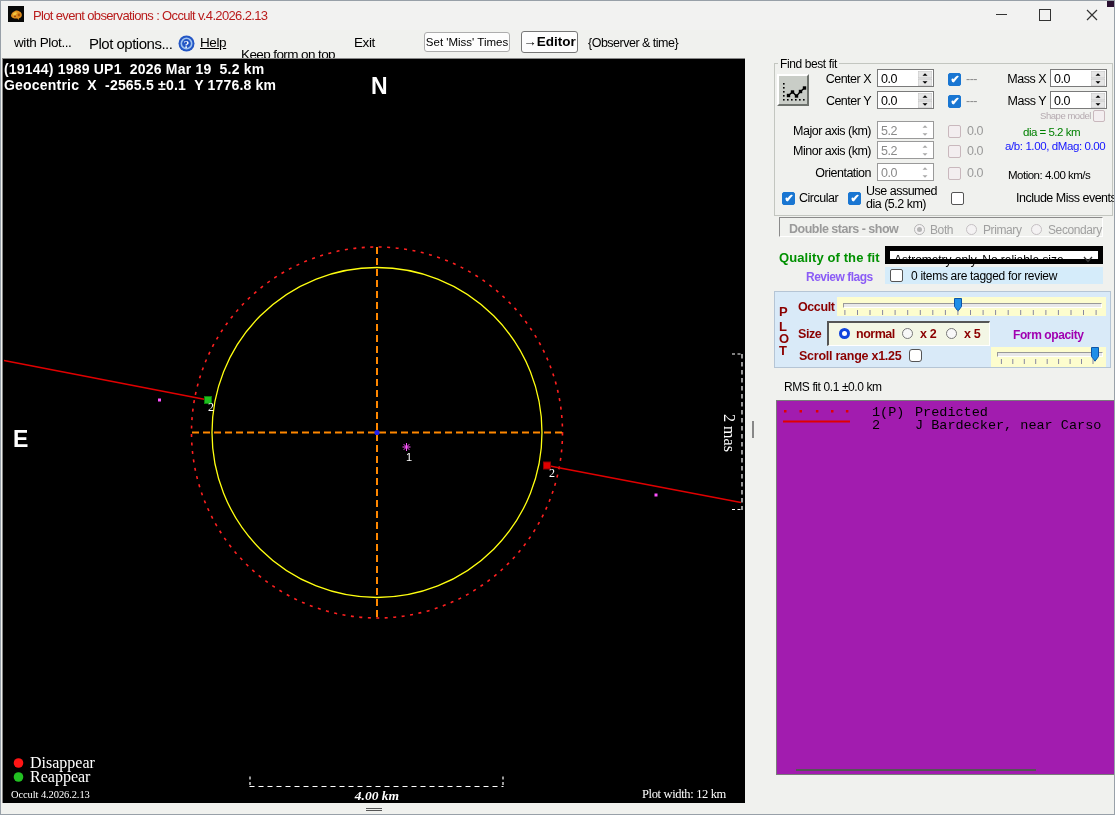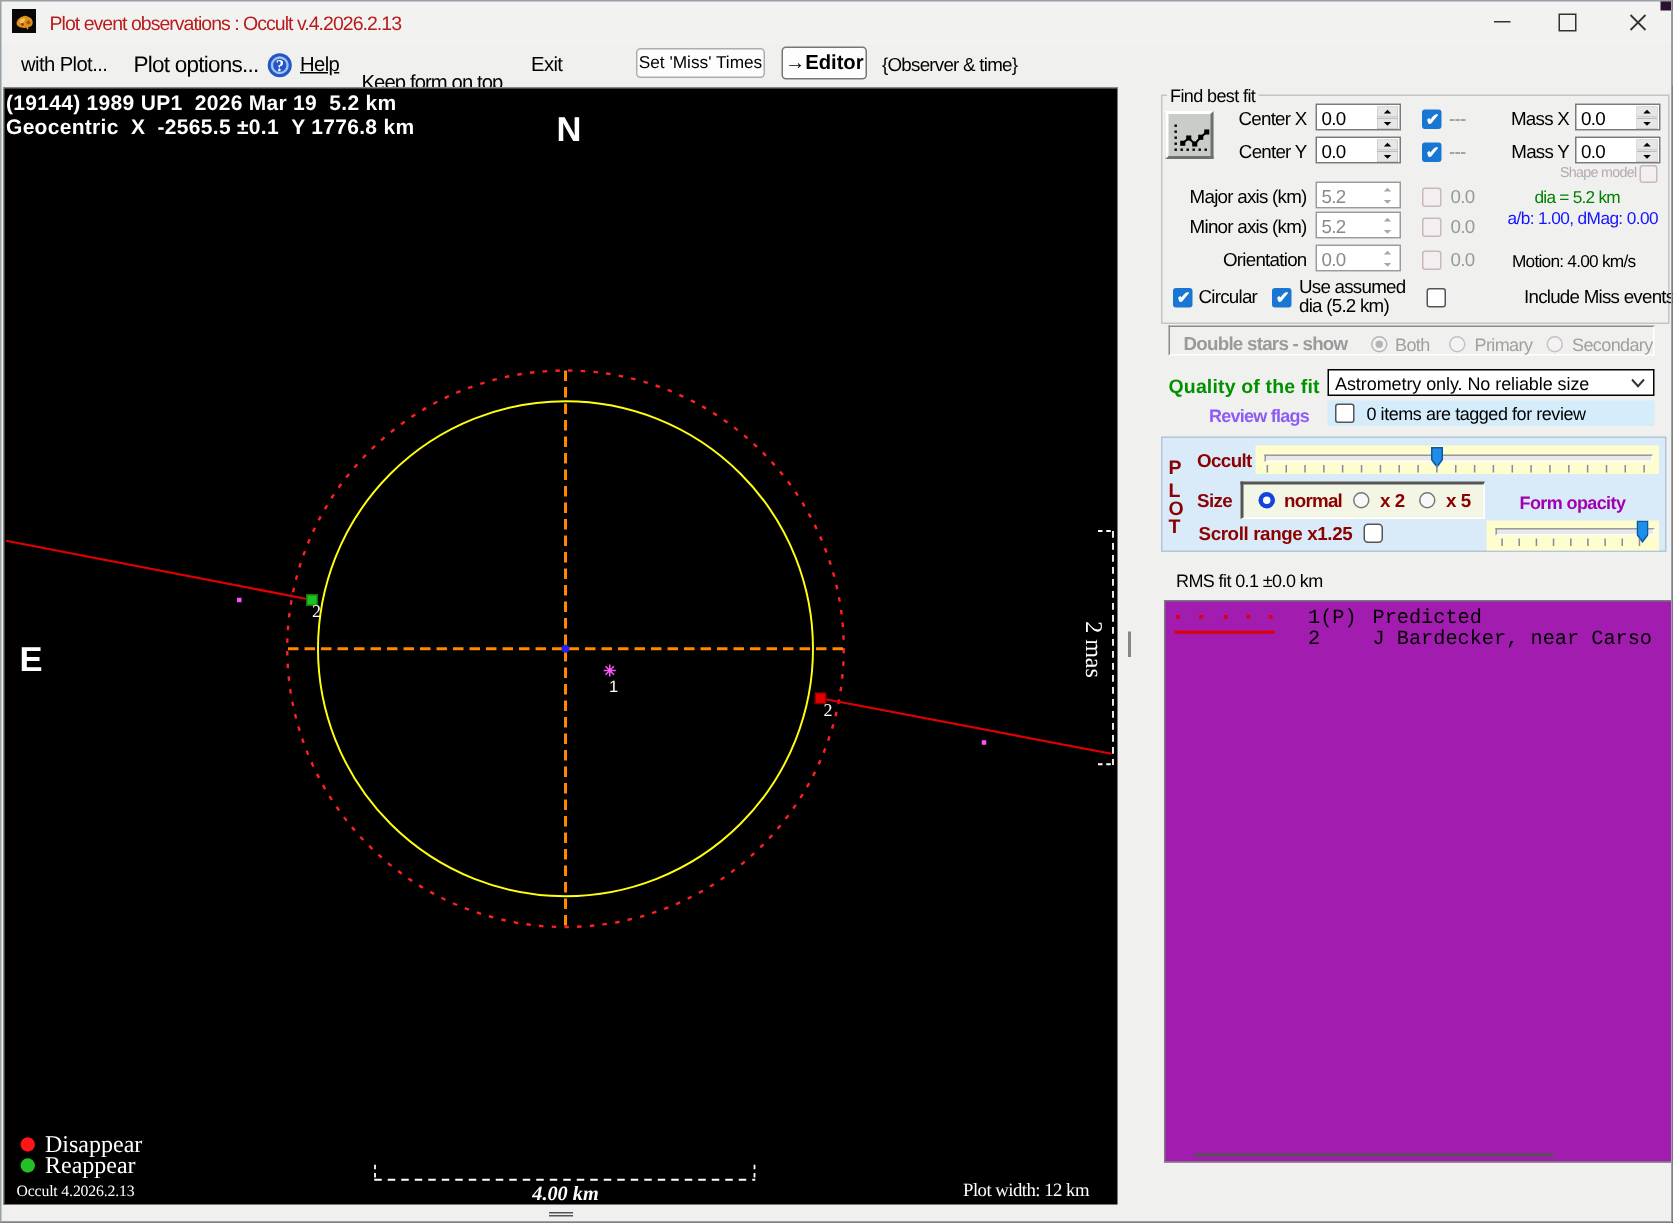--- a/index.html
+++ b/index.html
@@ -246,21 +246,21 @@
 <div class="abs" style="left:914px;top:224px;width:11px;height:11px;border:1px solid #b5b5b5;border-radius:50%;background:#f4f2f3;box-sizing:border-box;">
     <div style="position:absolute;left:2px;top:2px;width:5px;height:5px;background:#b5b5b5;border-radius:50%;"></div>
   </div>
 <div class="abs" style="left:930px;top:223px;font-size:12px;letter-spacing:-0.4px;color:#a0a0a0;">Both</div>
 <div class="abs" style="left:966px;top:224px;width:11px;height:11px;border:1px solid #c5c0c3;border-radius:50%;background:#f4f2f3;box-sizing:border-box;"></div>
 <div class="abs" style="left:983px;top:223px;font-size:12px;letter-spacing:-0.4px;color:#a0a0a0;">Primary</div>
 <div class="abs" style="left:1031px;top:224px;width:11px;height:11px;border:1px solid #c5c0c3;border-radius:50%;background:#f4f2f3;box-sizing:border-box;"></div>
 <div class="abs" style="left:1048px;top:223px;font-size:12px;letter-spacing:-0.4px;color:#a0a0a0;">Secondary</div>
 
 <div class="abs" style="left:779px;top:250px;font-size:13px;font-weight:bold;color:#009000;letter-spacing:0.1px;">Quality of the fit</div>
-<div class="abs" style="left:885px;top:246px;width:218px;height:18px;background:#fff;border:1px solid #000000;box-sizing:border-box;">
+<div class="abs" style="left:885px;top:246px;width:218px;height:18px;background:#fff;border:5px solid #000000;box-sizing:border-box;">
   <div class="abs" style="left:4px;top:1.5px;font-size:12px;letter-spacing:-0.05px;white-space:nowrap;">Astrometry only. No reliable size</div>
   <svg class="abs" style="right:5px;top:5px;" width="10" height="7">
       <path d="M1,1 L5,5.5 L9,1" stroke="#333" stroke-width="1.3" fill="none"></path>
     </svg>
 </div>
 
 <div class="abs" style="left:806px;top:270px;font-size:12px;letter-spacing:-0.5px;font-weight:bold;color:#8b5cf6;">Review flags</div>
 <div class="abs" style="left:885px;top:267px;width:218px;height:17px;background:#d5ecfa;">
   <div class="cb cboff" style="left:5px;top:2px;"></div>
   <div class="abs" style="left:26px;top:1.5px;font-size:12px;letter-spacing:-0.3px;white-space:nowrap;">0 items are tagged for review</div>

